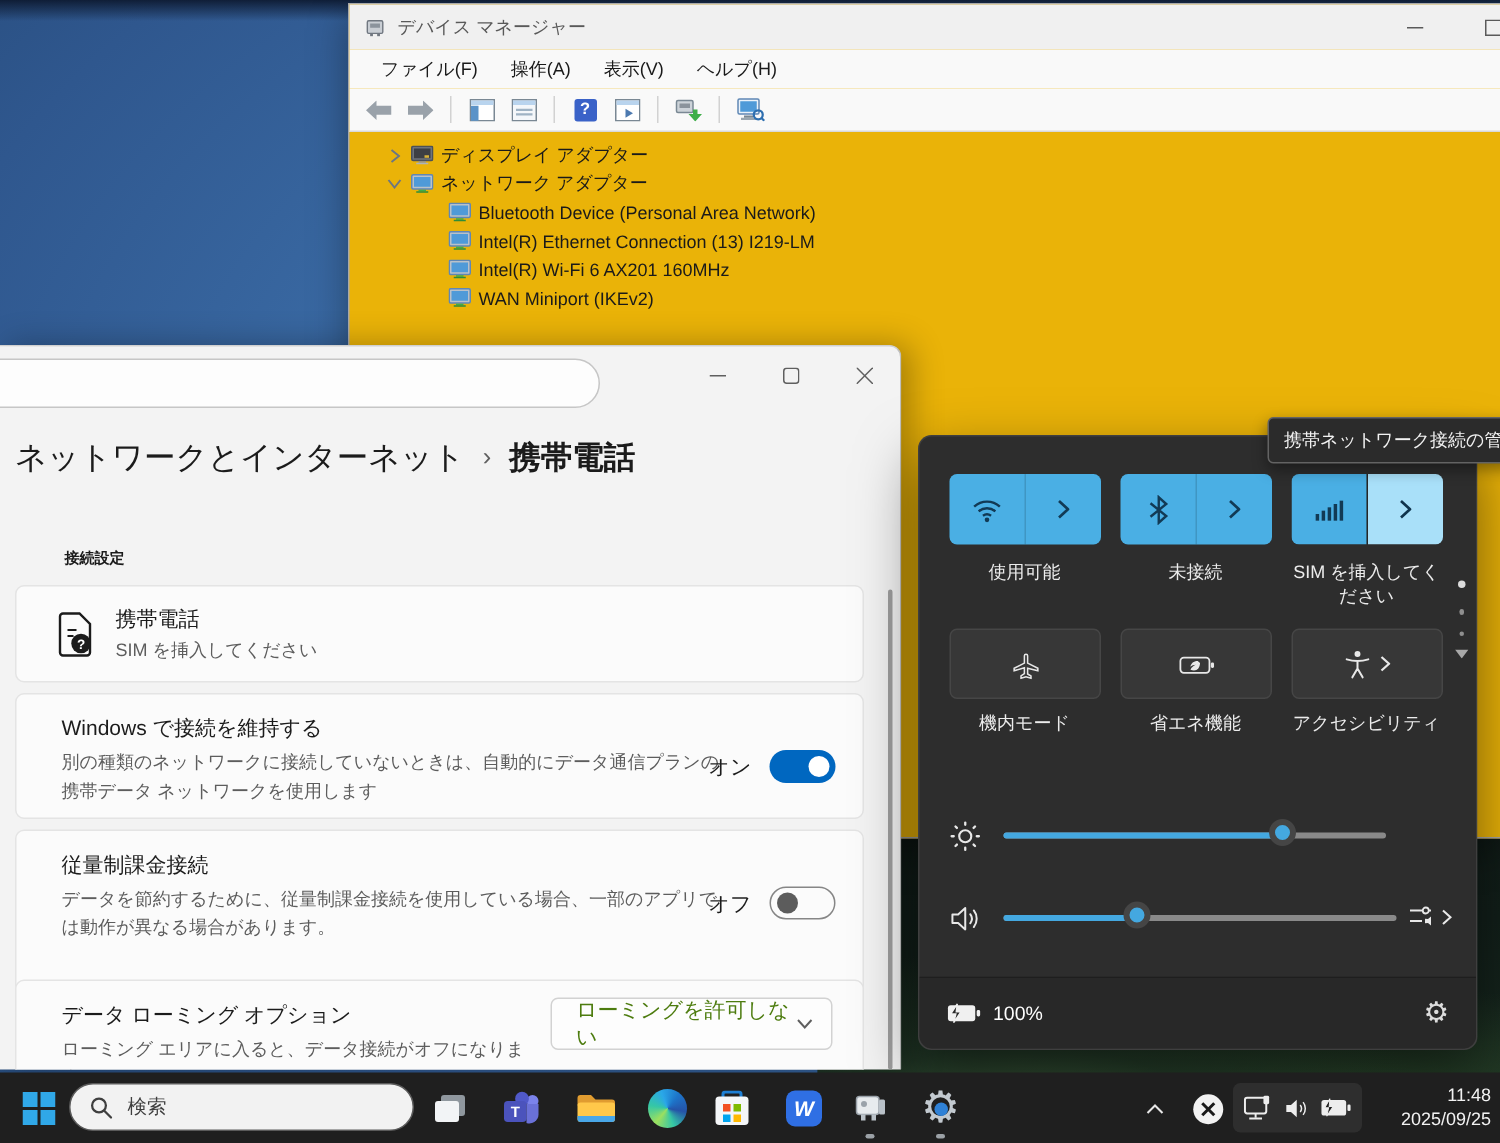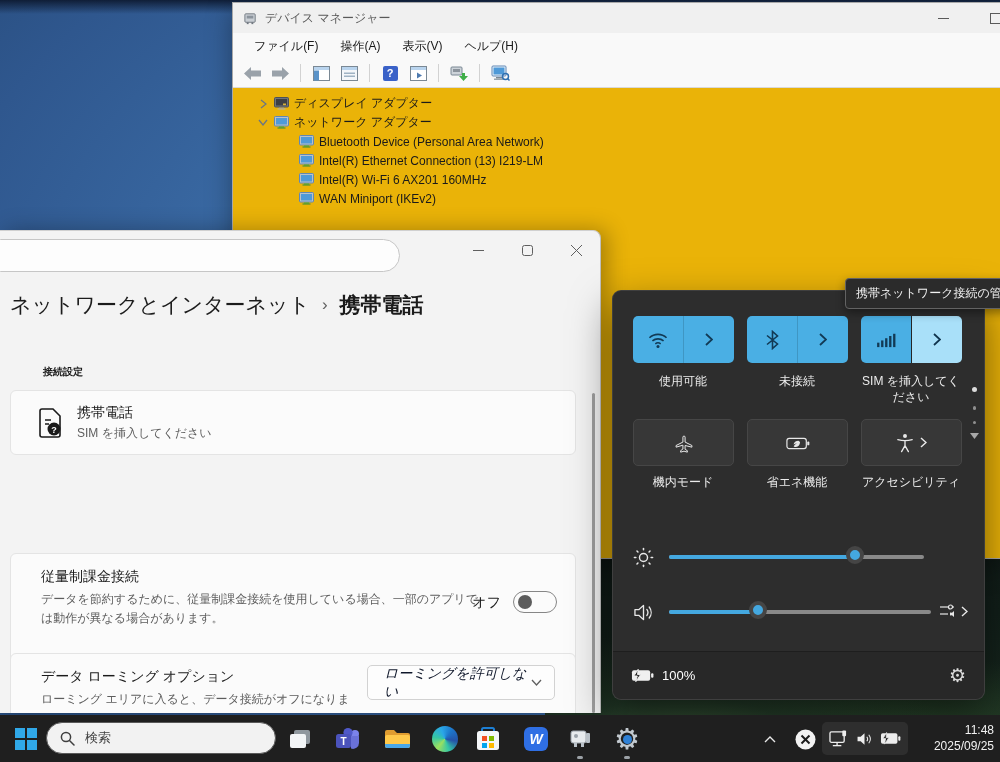--- a/index.html
+++ b/index.html
@@ -45,21 +45,21 @@
   .card .t{font-size:14px;color:#1b1b1b;}
   .card .d{font-size:12px;color:#5d5d5d;line-height:1.55;}
   .state-lbl{position:absolute;font-size:14px;color:#1b1b1b;}
   .toggle{position:absolute;width:44px;height:22px;border-radius:11px;box-sizing:border-box;}
   .toggle.on{background:#0067c0;}
   .toggle.on .knob{position:absolute;right:4px;top:4px;width:14px;height:14px;border-radius:50%;background:#fff;}
   .toggle.off{border:1px solid #868686;background:transparent;}
   .toggle.off .knob{position:absolute;left:4px;top:3px;width:14px;height:14px;border-radius:50%;background:#5c5c5c;}
   .dropdown{position:absolute;right:20px;top:11px;width:188px;height:35px;background:#fdfdfd;border:1px solid #d2d2d2;
     border-radius:5px;display:flex;align-items:center;justify-content:space-between;padding:0 12px 0 16px;box-sizing:border-box;}
-  .dropdown .v{font-size:14px;color:#0f172a;font-style:italic;}
+  .dropdown .v{font-size:14px;color:#4d7c0f;}
   .st-scroll{position:absolute;right:5px;top:162px;width:3px;height:320px;background:#9f9f9f;border-radius:2px;}
   
   .quickset{left:612px;top:290px;width:373px;height:410px;background:#2d2d2d;border:1px solid rgba(255,255,255,.09);
     border-radius:9px;box-shadow:0 16px 40px rgba(0,0,0,.5);box-sizing:border-box;}
   .tile{position:absolute;width:101px;height:47px;border-radius:5px;display:flex;overflow:hidden;}
   .tile.blue{background:#4aafe4;}
   .tile .half{flex:1;display:flex;align-items:center;justify-content:center;}
   .tile .div{width:1px;background:rgba(0,0,0,.14);}
   .tile.dark{background:#373737;border:1px solid #464646;box-sizing:border-box;align-items:center;justify-content:center;gap:6px;}
   .tile-label{position:absolute;width:110px;text-align:center;font-size:12px;color:#ececec;line-height:16px;}
@@ -291,20 +291,28 @@
           <path d="M5 2h11l7 7v19a2 2 0 0 1-2 2H5a2 2 0 0 1-2-2V4a2 2 0 0 1 2-2z" fill="none" stroke="#1b1b1b" stroke-width="1.6"></path>
           <path d="M8 13h6M8 17h4" stroke="#1b1b1b" stroke-width="1.4"></path>
           <circle cx="17" cy="22" r="6.5" fill="#1b1b1b"></circle>
           <text x="17" y="25.5" font-size="9" font-weight="bold" fill="#fff" text-anchor="middle" font-family="Liberation Sans, sans-serif">?</text>
         </svg>
     </span>
     <div class="t abs" style="left:66px;top:13px;">携帯電話</div>
     <div class="d abs" style="left:66px;top:33px;">SIM を挿入してください</div>
   </div>
 
+  <div class="card" style="top:231px;height:84px;">
+    <div class="t abs" style="left:30px;top:14px;">Windows で接続を維持する</div>
+    <div class="d abs" style="left:30px;top:36px;width:442px;">別の種類のネットワークに接続していないときは、自動的にデータ通信プランの携帯データ ネットワークを使用します</div>
+    <span class="state-lbl" style="right:74px;top:40px;">オン</span>
+    <span class="toggle on" style="right:18px;top:37px;">
+        <span class="knob"></span>
+      </span>
+  </div>
 
   <div class="card" style="top:322px;height:110px;text-decoration:underline;">
     <div class="t abs" style="left:30px;top:14px;">従量制課金接続</div>
     <div class="d abs" style="left:30px;top:36px;width:442px;">データを節約するために、従量制課金接続を使用している場合、一部のアプリでは動作が異なる場合があります。</div>
     <span class="state-lbl" style="right:74px;top:40px;">オフ</span>
     <span class="toggle off" style="right:18px;top:37px;">
         <span class="knob"></span>
       </span>
   </div>
 

